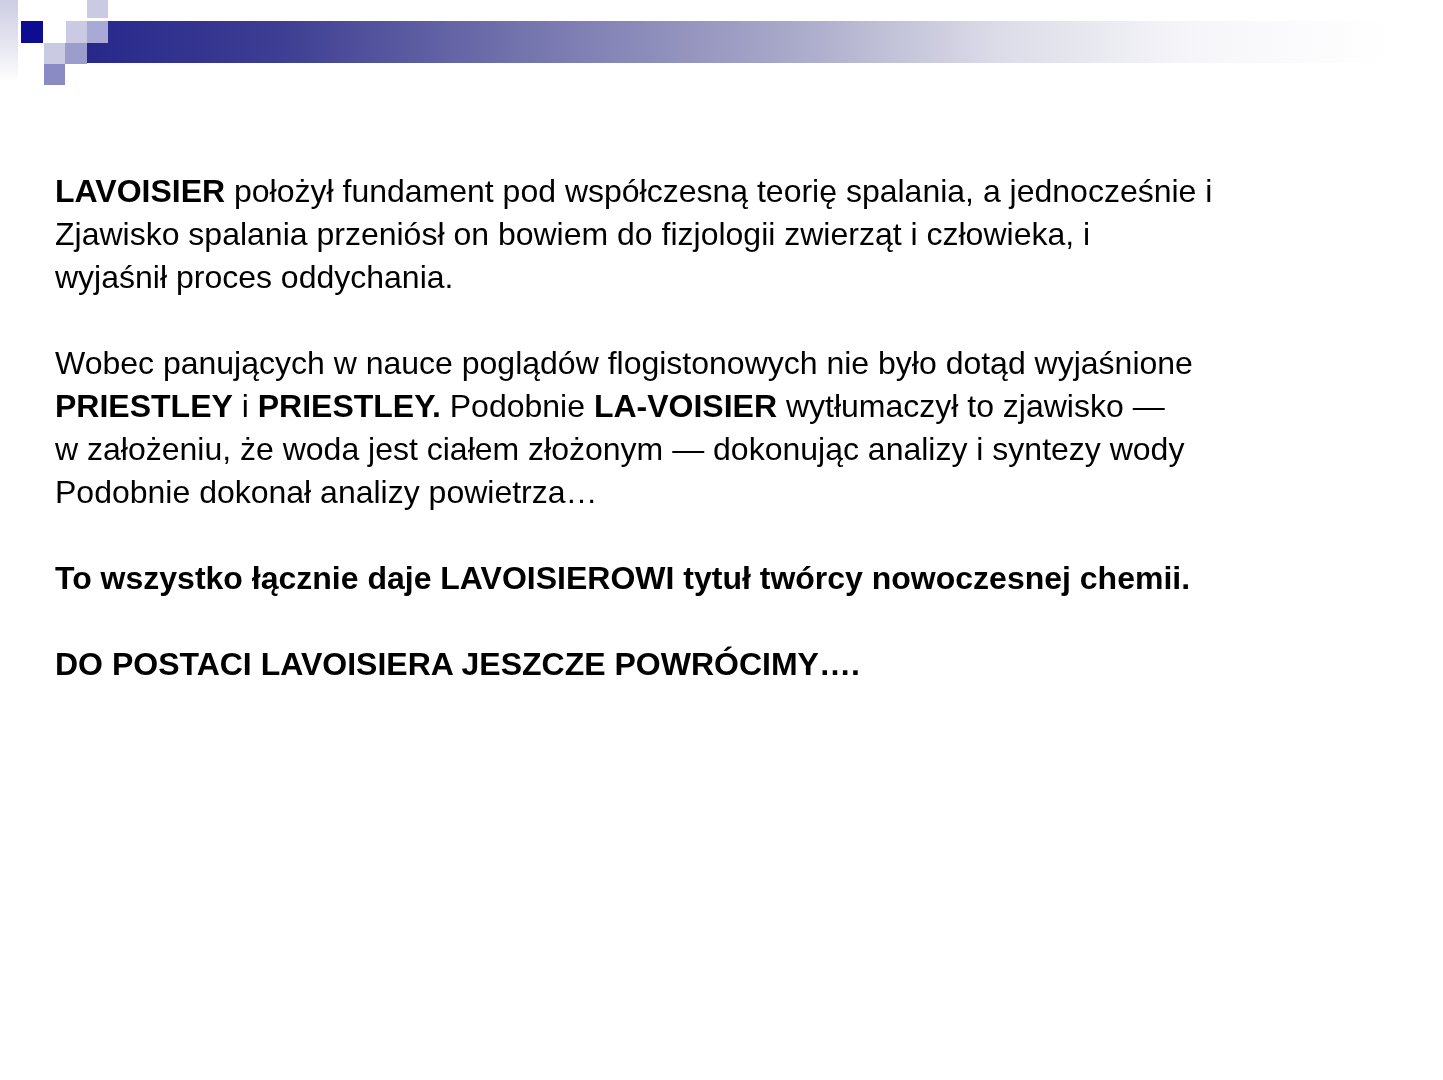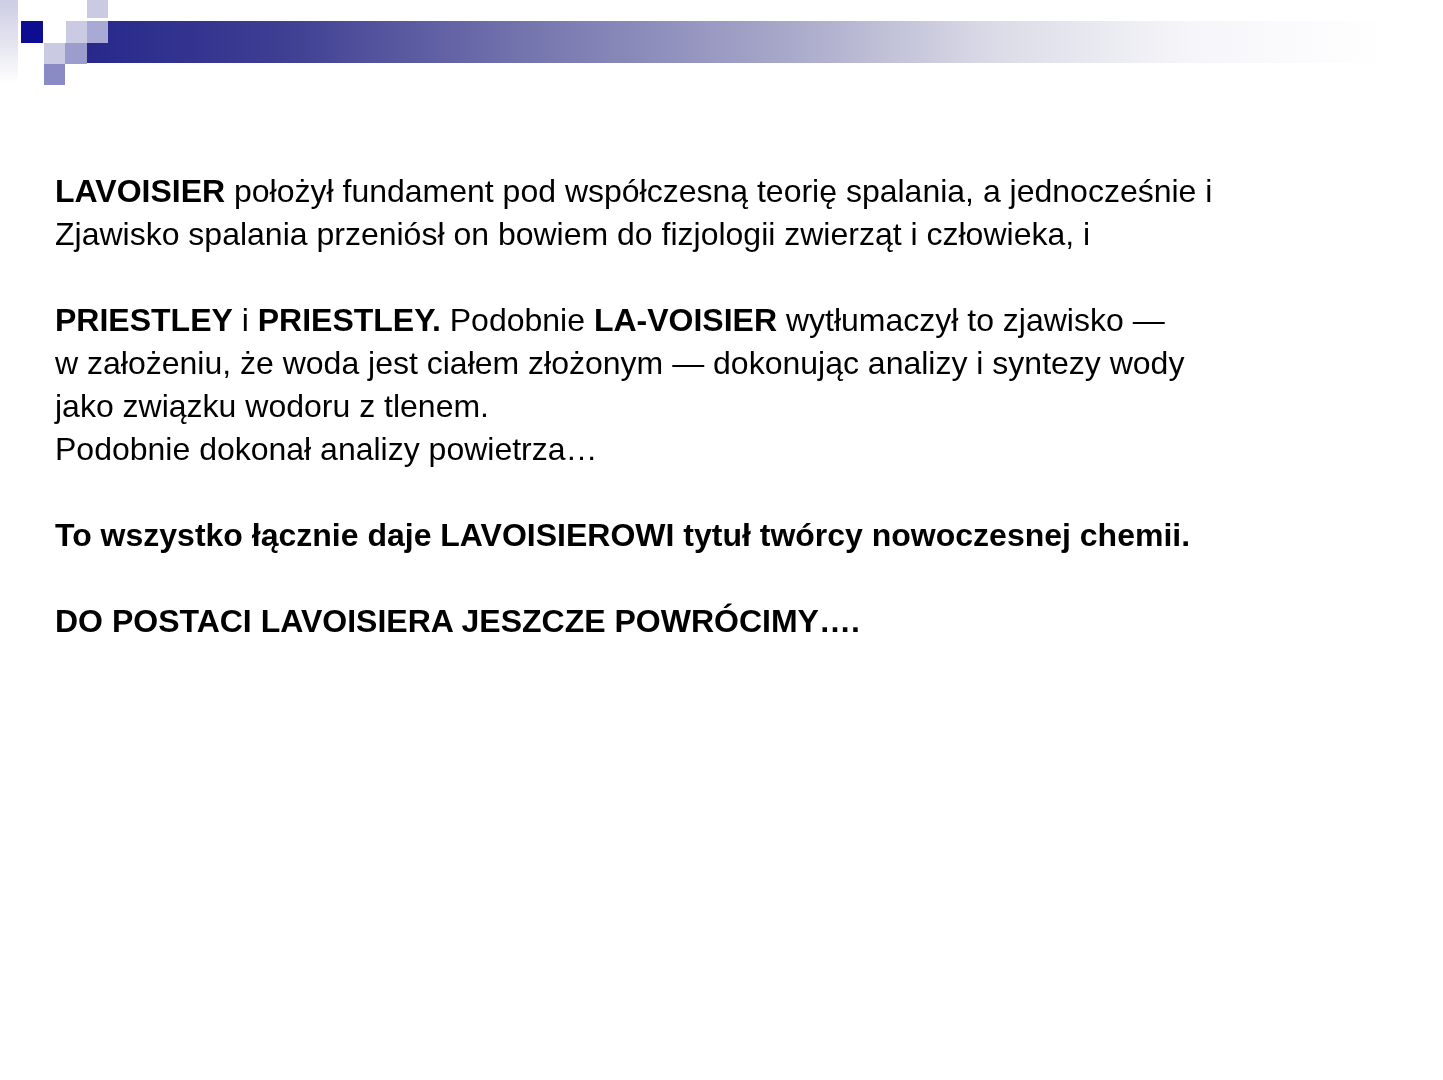--- a/index.html
+++ b/index.html
@@ -66,25 +66,26 @@
     <div class="s-overlay"></div>
     <div class="s-d"></div>
     <div class="s-e"></div>
     <div class="s-f"></div>
   </div>
 
   <div class="body-text">
       <div class="para">
         <div class="line"><span class="b">LAVOISIER</span><span> położył fundament pod współczesną teorię spalania, a jednocześnie i</span></div>
         <div class="line"><span>Zjawisko spalania przeniósł on bowiem do fizjologii zwierząt i człowieka, i</span></div>
+        <div class="line"><span>wyjaśnił proces oddychania.</span></div>
       </div>
       <div class="para">
+        <div class="line"><span>Wobec panujących w nauce poglądów flogistonowych nie było dotąd wyjaśnione</span></div>
         <div class="line"><span class="b">PRIESTLEY</span><span> i </span><span class="b">PRIESTLEY.</span><span> Podobnie </span><span class="b">LA-VOISIER</span><span> wytłumaczył to zjawisko —</span></div>
         <div class="line"><span>w założeniu, że woda jest ciałem złożonym — dokonując analizy i syntezy wody</span></div>
-        <div class="line"><span>jako związku wodoru z tlenem.</span></div>
         <div class="line"><span>Podobnie dokonał analizy powietrza…</span></div>
       </div>
       <div class="para">
         <div class="line"><span class="b">To wszystko łącznie daje LAVOISIEROWI tytuł twórcy nowoczesnej chemii.</span></div>
       </div>
       <div class="para">
         <div class="line"><span class="b">DO POSTACI LAVOISIERA JESZCZE POWRÓCIMY….</span></div>
       </div>
     </div>
 </div>

